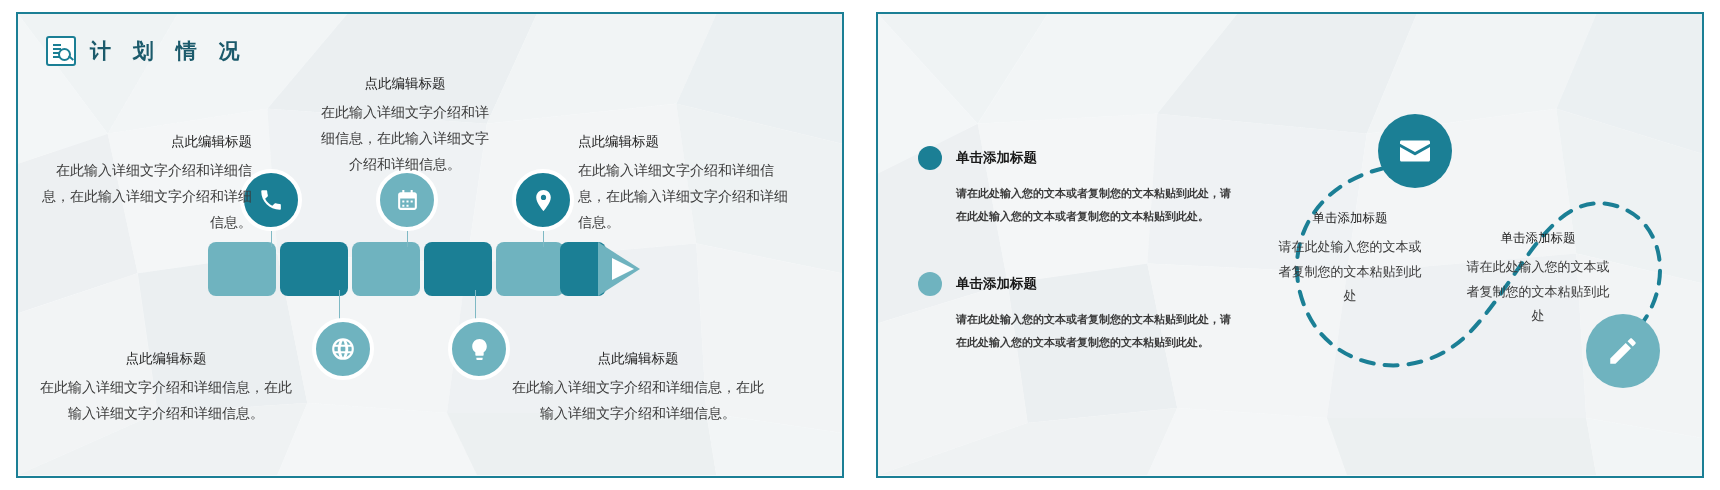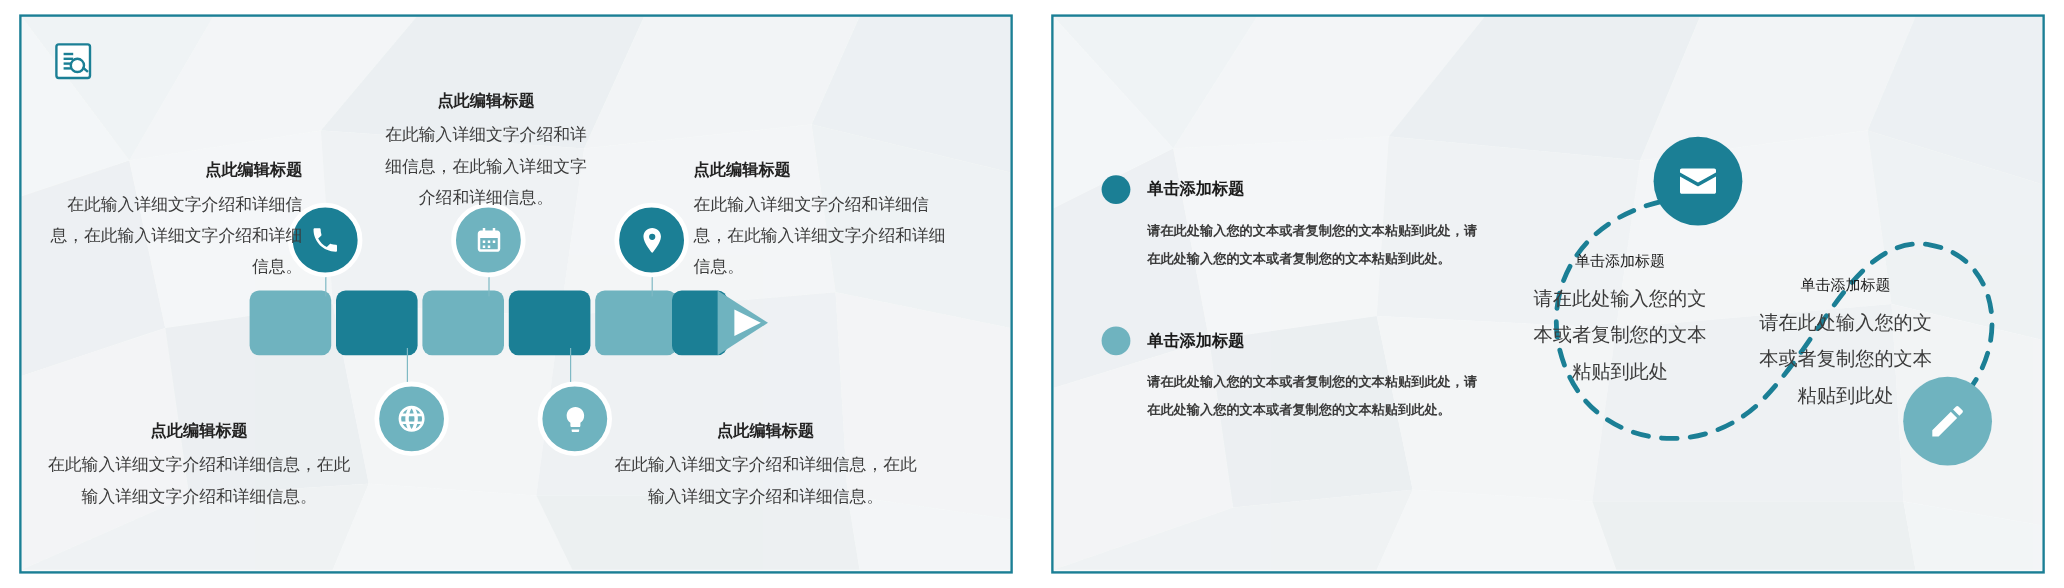--- a/index.html
+++ b/index.html
@@ -148,21 +148,21 @@
     width: 1px;
     background: #7fb9c4;
   }
 
   .blk {
     position: absolute;
     box-sizing: border-box;
   }
   .blk .t {
     font-size: 13.5px;
-    font-weight: bold;
+    font-weight: normal;
     color: #222222;
     margin-bottom: 6px;
     line-height: 1.5;
   }
   .blk .d {
     font-size: 14px;
     color: #3b3b3b;
     line-height: 1.85;
   }
   .ta-c { text-align: center; }
@@ -203,21 +203,21 @@
     width: 150px;
     text-align: center;
   }
   .s-label .t {
     font-size: 12.5px;
     color: #1a1a1a;
     font-weight: normal;
     margin-bottom: 8px;
   }
   .s-label .d {
-    font-size: 16px;
+    font-size: 13px;
     color: #3b3b3b;
     line-height: 1.9;
   }
 </style>
 </head>
 <body>
 
 <div class="deck">
 
   <div class="slide">
@@ -244,20 +244,21 @@
         <polygon points="290,390 430,400 460,462 260,462" fill="#f4f6f7"></polygon>
         <polygon points="430,400 690,400 700,462 460,462" fill="#ebeff0"></polygon>
         <polygon points="690,400 826,420 826,462 700,462" fill="#f2f5f6"></polygon>
       </svg>
 
       <div class="header">
         <div class="hdr-icon">
           <div class="lines"></div>
           <div class="mag"></div>
         </div>
+        <div class="hdr-title">计 划 情 况</div>
       </div>
 
       <div class="pencil-wrap">
         <div class="seg" style="left:0px; width:68px; background:#6fb3bf;"></div>
         <div class="seg" style="left:72px; width:68px; background:#1b7f95;"></div>
         <div class="seg" style="left:144px; width:68px; background:#6fb3bf;"></div>
         <div class="seg" style="left:216px; width:68px; background:#1b7f95;"></div>
         <div class="seg" style="left:288px; width:68px; background:#6fb3bf;"></div>
         <div class="seg" style="left:352px; width:46px; background:#1b7f95;"></div>
         <div class="tip"></div>

